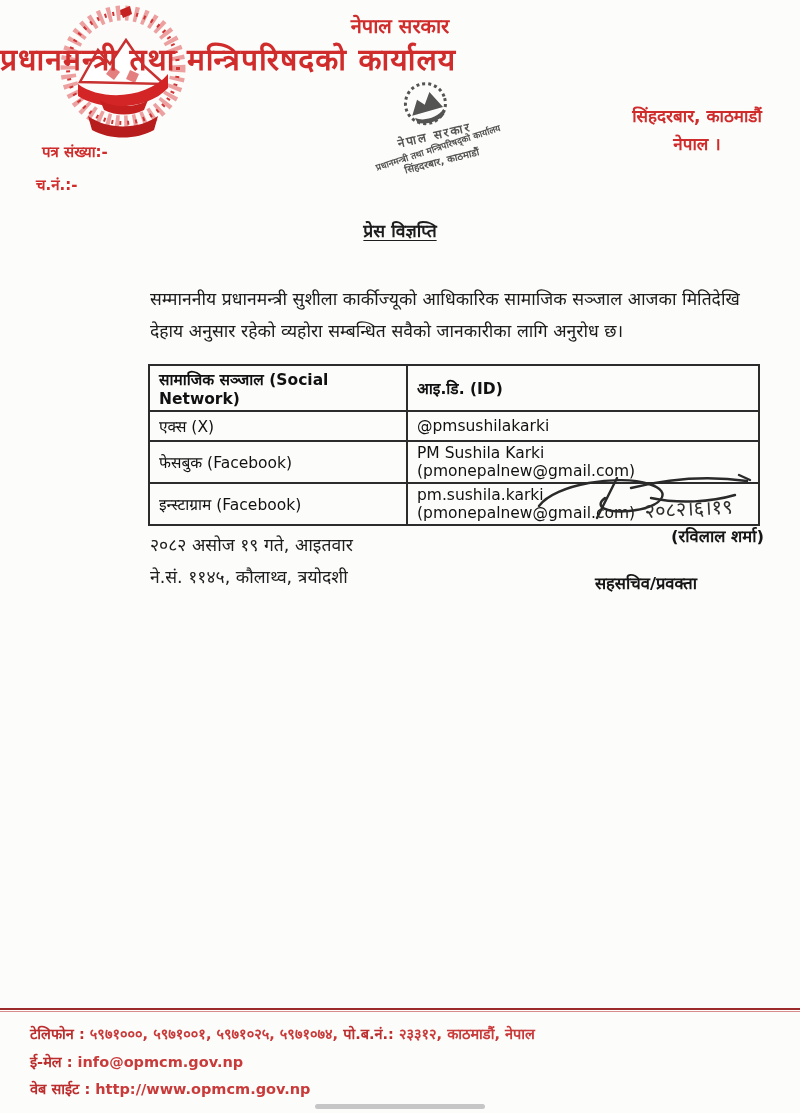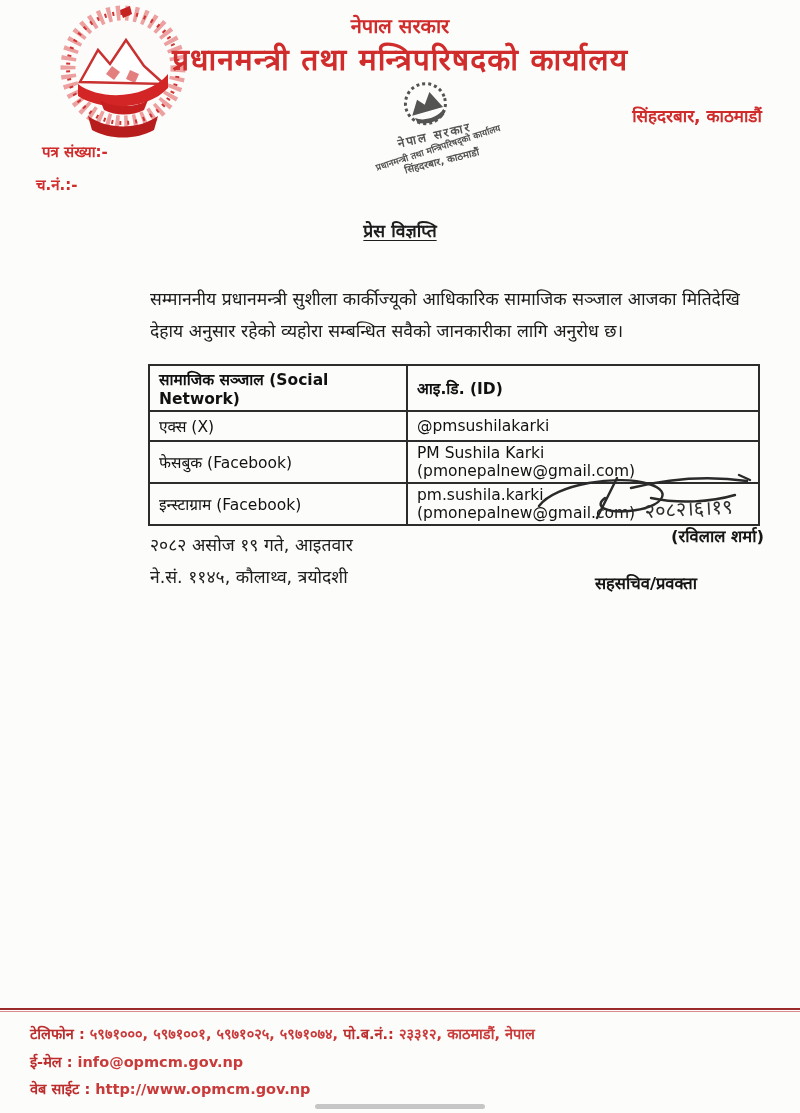--- a/index.html
+++ b/index.html
@@ -11,21 +11,21 @@
   html,body{margin:0;padding:0;background:#ffffff;}
   .page{
     position:relative;width:800px;height:1113px;margin:0 auto;
     background:#fcfcfa;overflow:hidden;
     font-family:"DejaVu Sans","Liberation Sans",sans-serif;
     color:var(--ink);
   }
   
   .gov-line{position:absolute;top:12px;left:0;right:0;text-align:center;
     color:var(--red);font-size:20px;font-weight:bold;}
-  .office-line{position:absolute;top:38px;left:0;right:0;text-align:center;
+  .office-line{position:absolute;top:38px;left:0;right:0;
     color:var(--red);font-size:30px;font-weight:bold;letter-spacing:1px;}
   .emblem{position:absolute;left:52px;top:4px;width:142px;height:138px;}
   .stamp{
     position:absolute;left:362px;top:80px;width:150px;height:128px;
     transform:rotate(-16deg);color:var(--stamp);text-align:center;
     font-weight:bold;opacity:.88;
   }
   .stamp .blob{display:block;margin:0 auto;}
   .stamp .s1{font-size:12px;letter-spacing:2px;transform:rotate(3deg);}
   .stamp .s2{font-size:9px;line-height:1.25;transform:rotate(-2deg);}
@@ -96,20 +96,21 @@
       <path d="M10,30 L19,16 L25,23 L33,12 L42,30 Z" fill="#3d3d3d"></path>
       <path d="M12,33 C20,39 34,39 42,32 L41,38 C32,43 20,43 13,38 Z" fill="#3d3d3d"></path>
     </svg>
     <div class="s1">नेपाल सरकार</div>
     <div class="s2">प्रधानमन्त्री तथा मन्त्रिपरिषद्को कार्यालय</div>
     <div class="s3">सिंहदरबार, काठमाडौं</div>
   </div>
 
   <div class="addr">
     <div>सिंहदरबार, काठमाडौं</div>
+    <div>नेपाल ।</div>
   </div>
 
   <div class="letter-no">पत्र संख्या:-</div>
   <div class="ch-no">च.नं.:-</div>
 
   <div class="press-title">
     <span>प्रेस विज्ञप्ति</span>
   </div>
 
   <div class="para">

